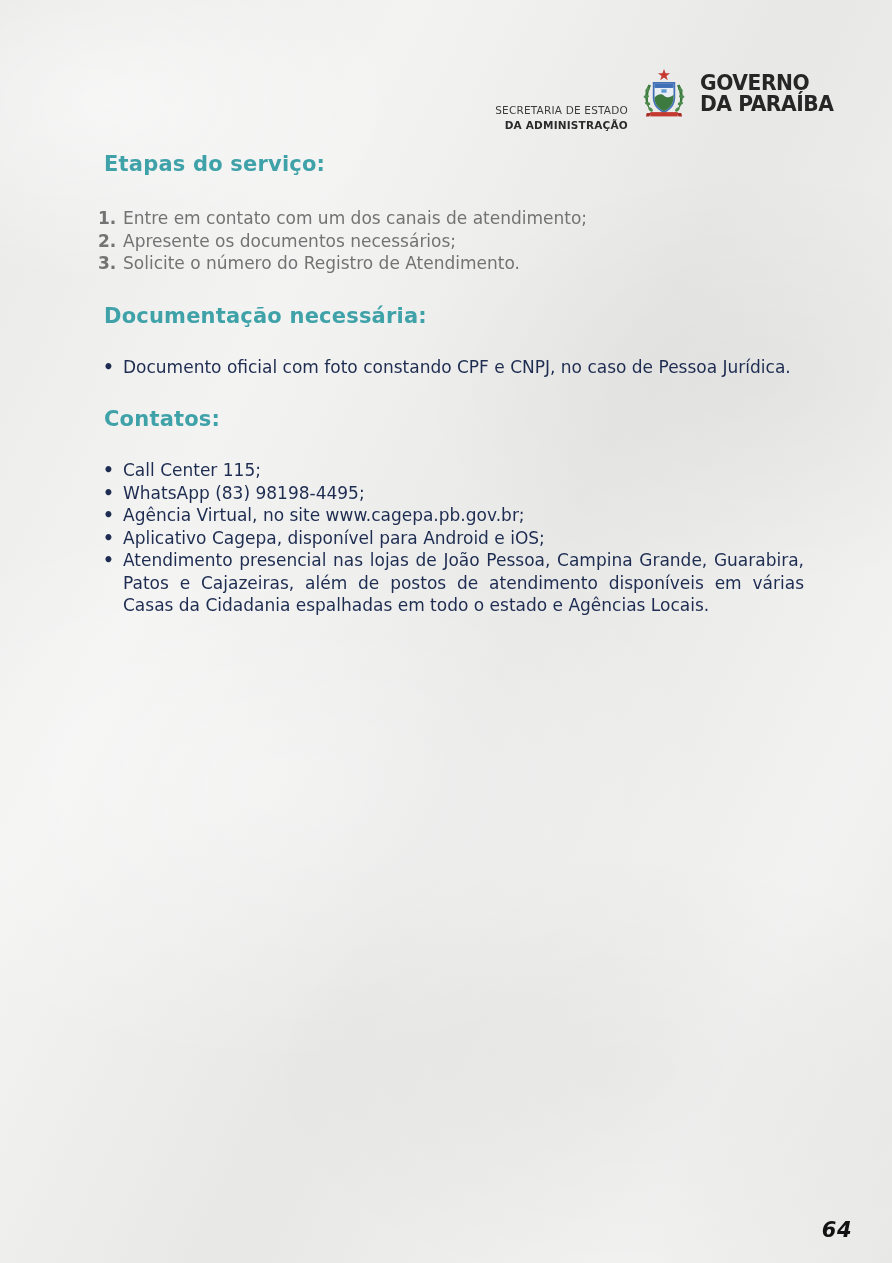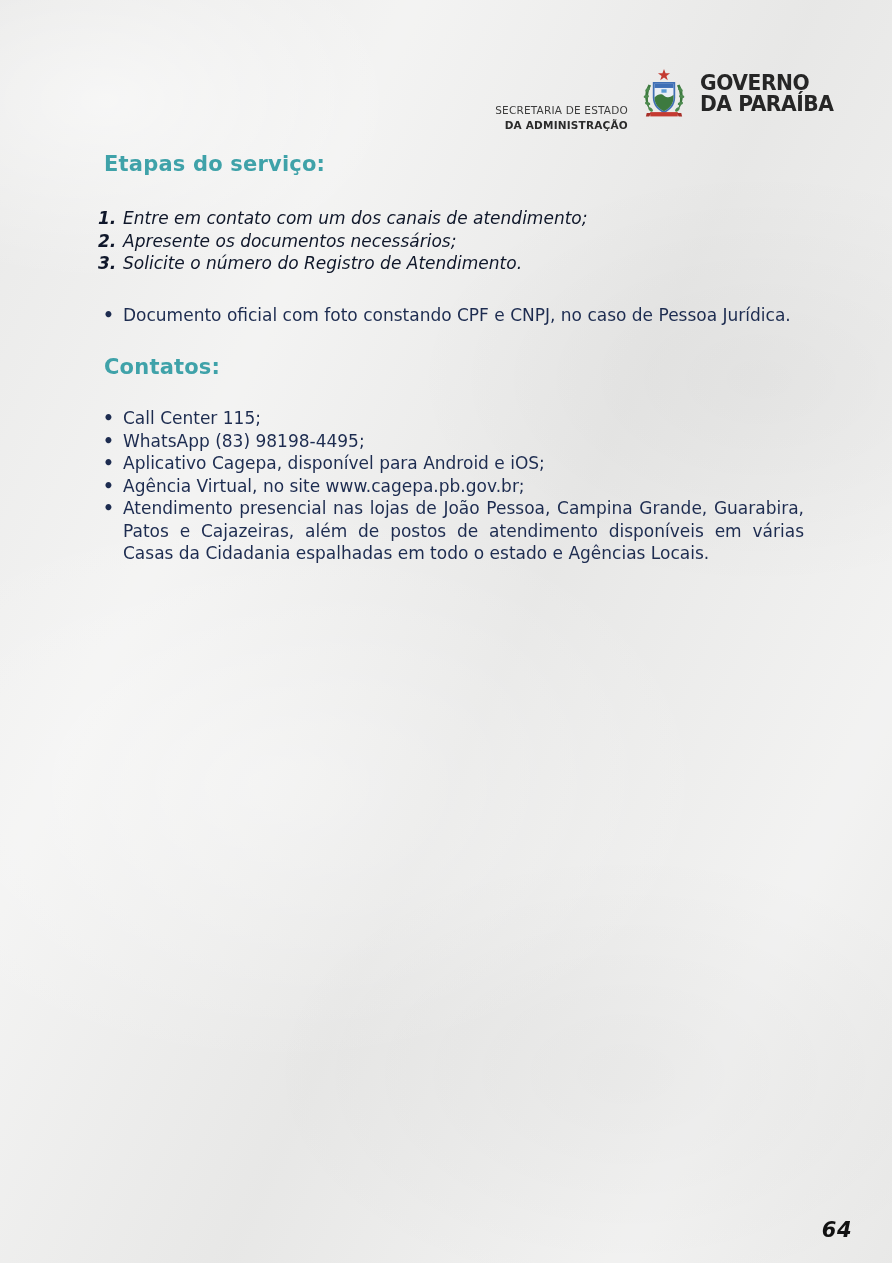--- a/index.html
+++ b/index.html
@@ -33,21 +33,21 @@
   
   .content{position:absolute;left:90px;top:138px;width:714px;}
   h2.section-title{
     margin:14px;color:#3fa2a9;font-size:21px;font-weight:700;letter-spacing:.2px;
   }
   ol.steps{
     list-style:none;margin:31px 0 0 0;padding:0;counter-reset:step;
   }
   ol.steps li{
     counter-increment:step;position:relative;padding-left:33px;
-    color:#0f172a;font-size:17px;line-height:22.5px;font-weight:500;font-style:italic;
+    color:#737373;font-size:17px;line-height:22.5px;font-weight:500;
   }
   ol.steps li::before{
     content:counter(step) ".";position:absolute;left:8px;font-weight:700;
   }
   ul.bullets{list-style:none;margin:28px 0 0 0;padding:0;}
   ul.bullets li{
     position:relative;padding-left:33px;text-align:justify;
     color:#1d2c50;font-size:17px;line-height:22.5px;font-weight:400;
   }
   ul.bullets li::before{
@@ -104,31 +104,32 @@
   <section>
     <h2 class="section-title">Etapas do serviço:</h2>
     <ol class="steps">
       <li>Entre em contato com um dos canais de atendimento;</li>
       <li>Apresente os documentos necessários;</li>
       <li>Solicite o número do Registro de Atendimento.</li>
     </ol>
   </section>
 
   <section class="sec-gap">
+    <h2 class="section-title">Documentação necessária:</h2>
     <ul class="bullets">
       <li>Documento oficial com foto constando CPF e CNPJ, no caso de Pessoa Jurídica.</li>
     </ul>
   </section>
 
   <section class="sec-gap">
     <h2 class="section-title">Contatos:</h2>
     <ul class="bullets">
       <li>Call Center 115;</li>
       <li>WhatsApp (83) 98198-4495;</li>
+      <li>Agência Virtual, no site www.cagepa.pb.gov.br;</li>
       <li>Aplicativo Cagepa, disponível para Android e iOS;</li>
-      <li>Agência Virtual, no site www.cagepa.pb.gov.br;</li>
       <li>Atendimento presencial nas lojas de João Pessoa, Campina Grande, Guarabira, Patos e Cajazeiras, além de postos de atendimento disponíveis em várias Casas da Cidadania espalhadas em todo o estado e Agências Locais.</li>
     </ul>
   </section>
 
 </div>
 
 <div class="page-number">64</div>
 
 </body></html>

